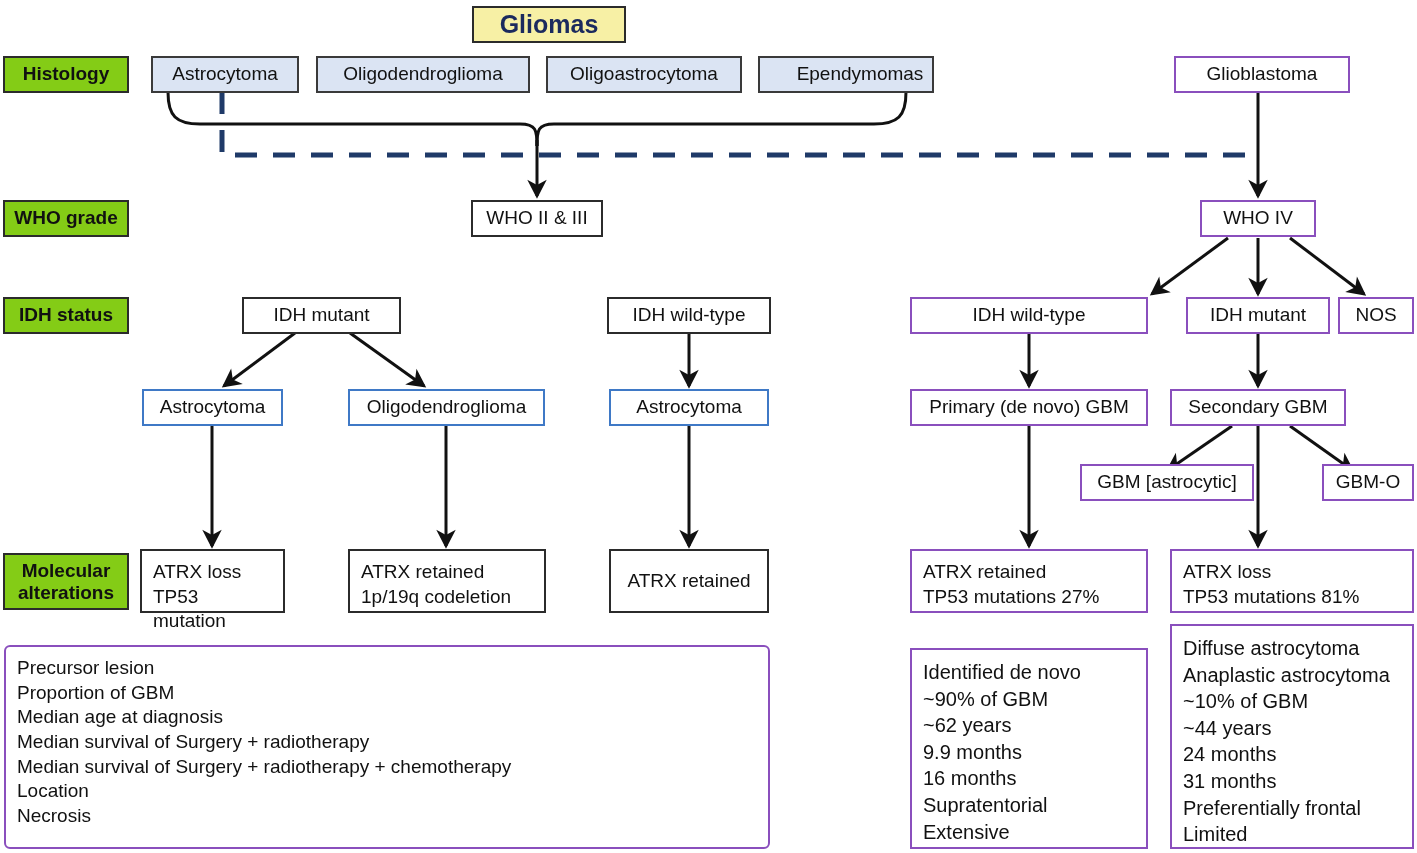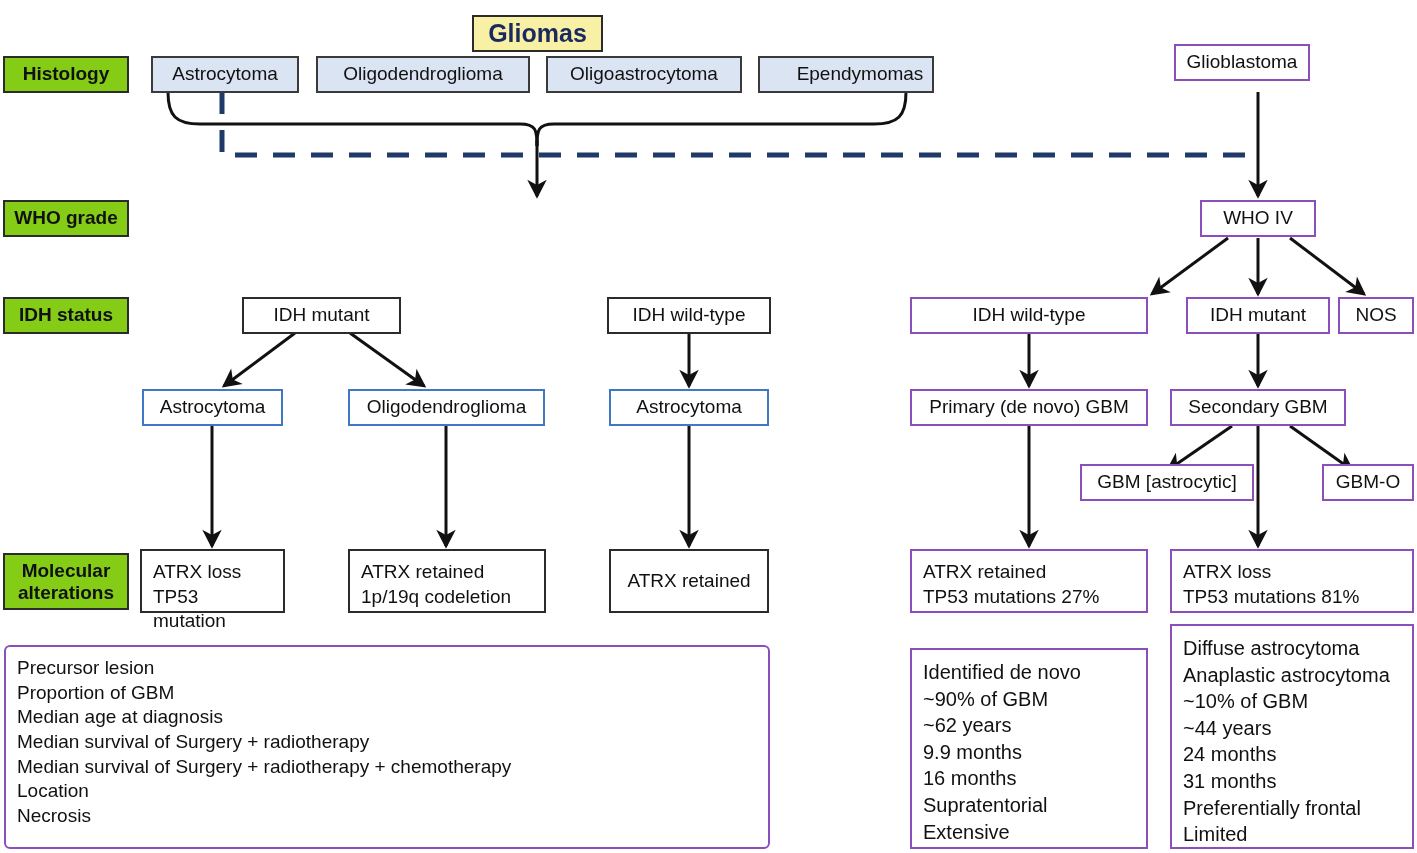--- a/index.html
+++ b/index.html
@@ -78,39 +78,40 @@
       <path d="M1029 426 L1029 546" marker-end="url(#ah)"></path>
 
       <path d="M1258 426 L1258 546" marker-end="url(#ah)"></path>
     </g>
 
     <g stroke="#1f3a68" stroke-width="5" fill="none" stroke-linecap="butt">
       <path d="M222 92 L222 155 L1256 155" stroke-dasharray="22 16"></path>
     </g>
   </svg>
 
-  <div class="node title" style="left:472px;top:15px;width:131px;height:37px;text-align:right;">Gliomas</div>
+  <div class="node title" style="left:472px;top:6px;width:154px;height:37px;text-align:right;">Gliomas</div>
 
   <div class="node lbl" style="left:3px;top:56px;width:126px;height:37px;">Histology</div>
 
   <div class="node lbl" style="left:3px;top:200px;width:126px;height:37px;">WHO grade</div>
 
   <div class="node lbl" style="left:3px;top:297px;width:126px;height:37px;">IDH status</div>
 
   <div class="node lbl two" style="left:3px;top:553px;width:126px;height:57px;flex-direction:column;">
     <span>Molecular</span>
     <span>alterations</span>
   </div>
 
   <div class="node hist" style="left:151px;top:56px;width:148px;height:37px;">Astrocytoma</div>
   <div class="node hist" style="left:316px;top:56px;width:214px;height:37px;">Oligodendroglioma</div>
   <div class="node hist" style="left:546px;top:56px;width:196px;height:37px;">Oligoastrocytoma</div>
   <div class="node hist" style="left:758px;top:56px;width:176px;height:37px;padding-left:28px;">Ependymomas</div>
-  <div class="node pp" style="left:1174px;top:44px;width:136px;height:37px;">Glioblastoma</div>
+  <div class="node pp" style="left:1174px;top:56px;width:176px;height:37px;">Glioblastoma</div>
 
+  <div class="node bk" style="left:471px;top:200px;width:132px;height:37px;">WHO II &amp; III</div>
   <div class="node pp" style="left:1200px;top:200px;width:116px;height:37px;">WHO IV</div>
 
   <div class="node bk" style="left:242px;top:297px;width:159px;height:37px;">IDH mutant</div>
   <div class="node bk" style="left:607px;top:297px;width:164px;height:37px;">IDH wild-type</div>
 
   <div class="node pp" style="left:910px;top:297px;width:238px;height:37px;">IDH wild-type</div>
   <div class="node pp" style="left:1186px;top:297px;width:144px;height:37px;">IDH mutant</div>
   <div class="node pp" style="left:1338px;top:297px;width:76px;height:37px;">NOS</div>
 
   <div class="node bl" style="left:142px;top:389px;width:141px;height:37px;">Astrocytoma</div>

